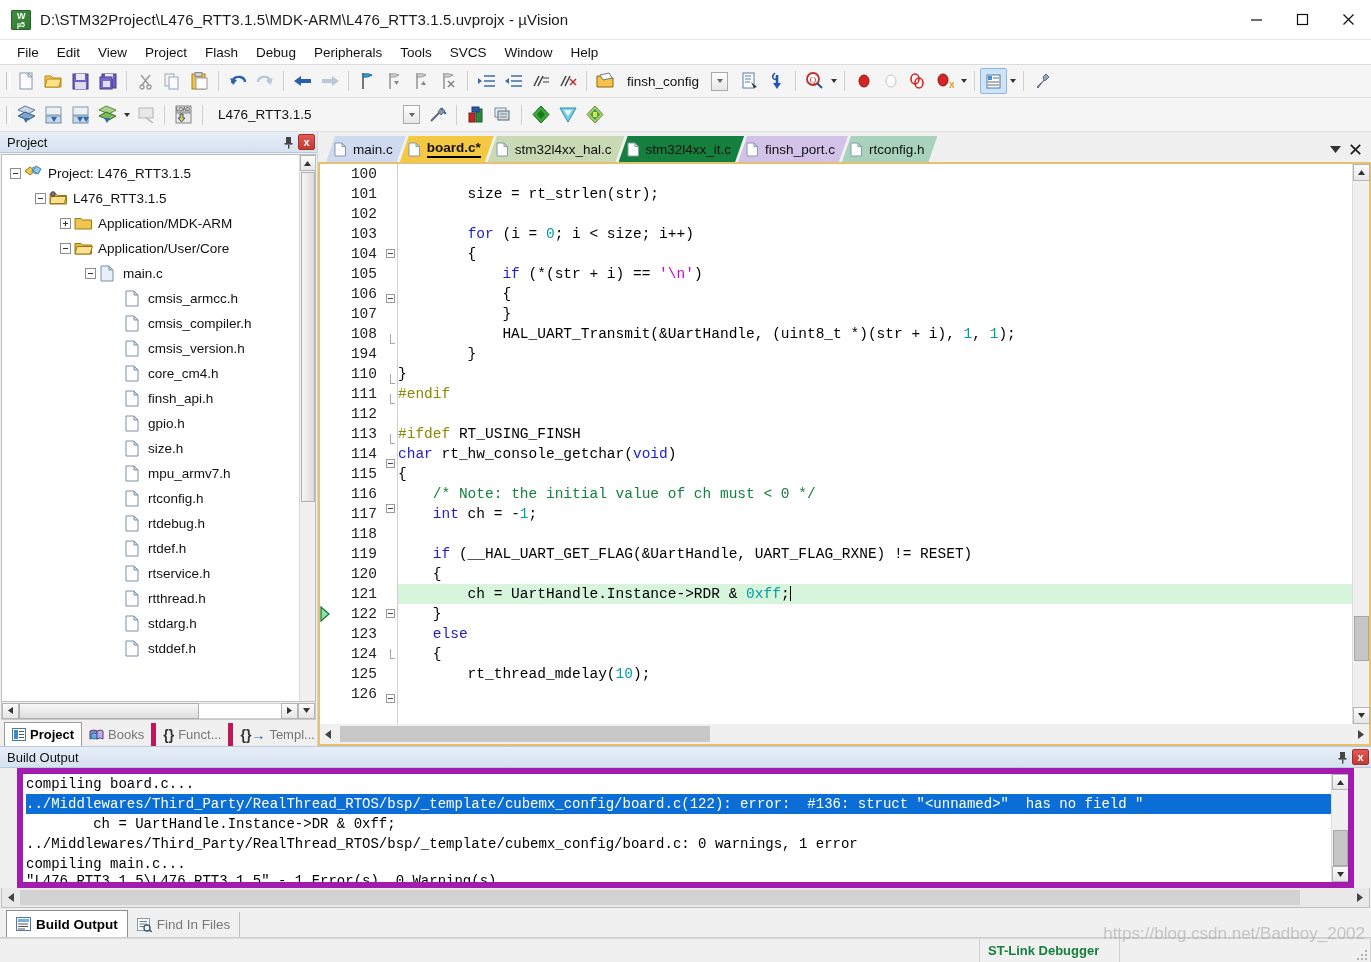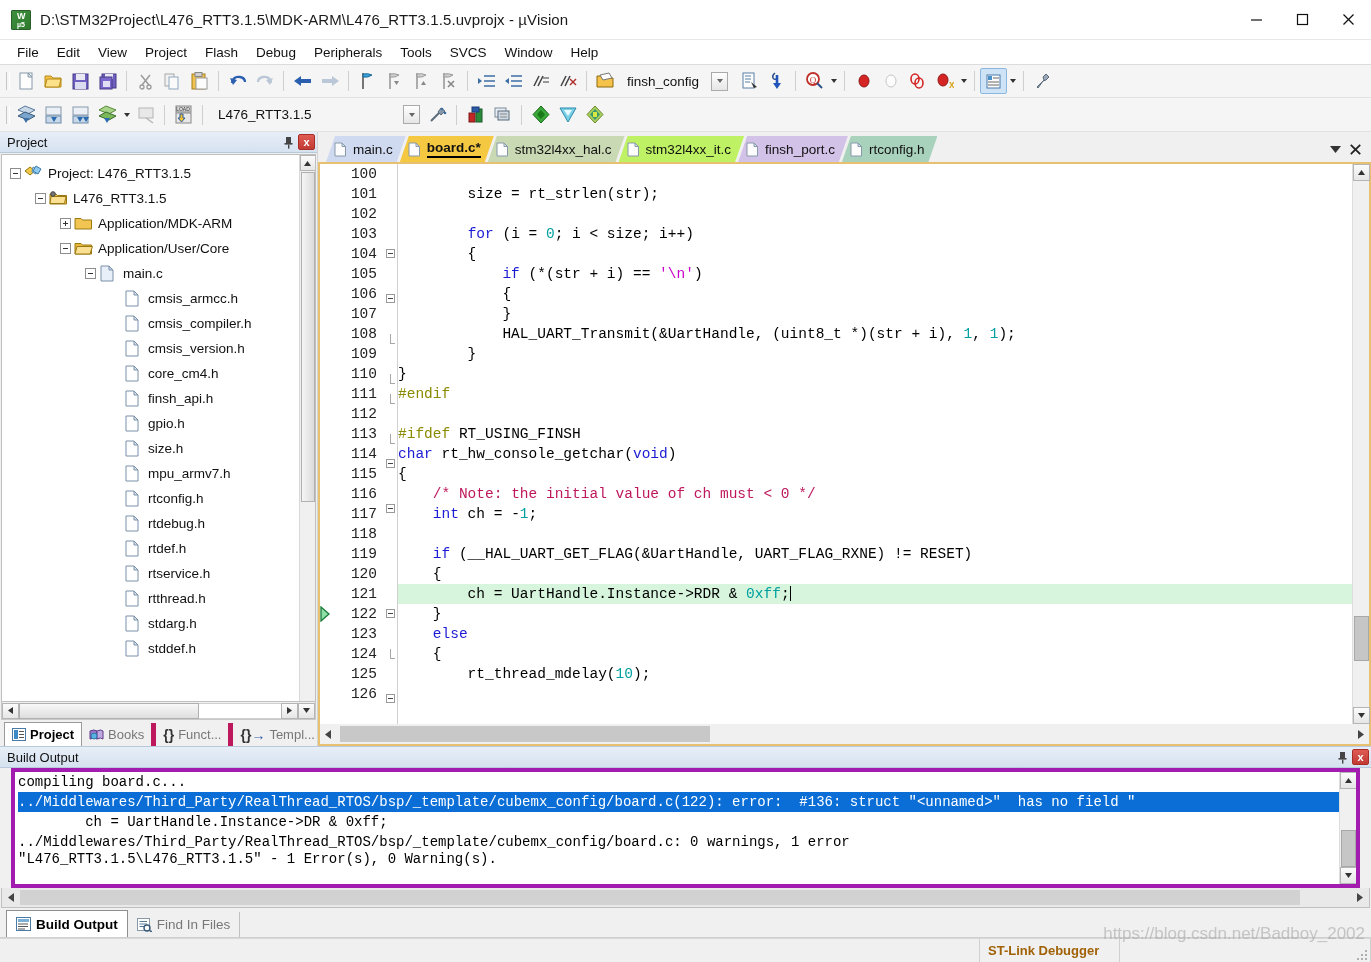--- a/index.html
+++ b/index.html
@@ -140,42 +140,42 @@
   .ln, .cl {
     height: 20px; line-height: 20px;
     font-family: "Liberation Mono", "DejaVu Sans Mono", monospace; font-size: 14.5px;
     white-space: pre; color: #000;
   }
   .ln { color: #222; }
   .cl.hl { background: #d7f5dd; font-family: Liberation Mono, monospace; }
   .kw { color: #1b1bd4; }
   .num { color: #00a0a0; }
   .str { color: #cc00cc; }
-  .cmt { color: #be185d; }
+  .cmt { color: #15803d; }
   .pre { color: #8a8a00; }
   .caret { display: inline-block; width: 1px; height: 15px; background: #000; vertical-align: -3px; }
   .fold-box { width: 9px; height: 9px; border: 1px solid #9a9a9a; background: #fff; position: relative; margin: 5px auto 0 auto; }
   .fold-box::before { content:""; position:absolute; left:1px; top:3px; width:5px; height:1px; background:#444; }
   .fold-end { width:1px; height:10px; background:#a8a8a8; margin:0 auto; position:relative; }
   .fold-end::after { content:""; position:absolute; left:0; top:9px; width:5px; height:1px; background:#a8a8a8; }
 
   .ed-vscroll { width: 17px; flex: 0 0 17px; background: #f0f0f0; border-left: 1px solid #ddd; display: flex; flex-direction: column; align-items: center; }
   .ed-hscroll { height: 22px; flex: 0 0 22px; display: flex; align-items: center; background: #f0f0f0; border: 2px solid #e8c170; border-top: none; }
   .ed-hs-arrow { width: 16px; height: 20px; display: flex; align-items: center; justify-content: center; font-size: 12px; color: #444; }
   .ed-hs-track { flex: 1 1 auto; height: 20px; position: relative; }
   .ed-hs-thumb { position: absolute; left: 4px; top: 2px; width: 370px; height: 16px; background: #c8c8c8; }
 
   
   .build-panel { flex: 0 0 auto; display: flex; flex-direction: column; background: #f0f0f0; }
   .build-head {
     height: 22px; flex: 0 0 22px; display: flex; align-items: center;
     background: linear-gradient(#e7eef7,#d6e2f0); border-top: 1px solid #b9c9dc; border-bottom: 1px solid #b9c9dc;
     padding-left: 7px;
   }
-  .build-body { height: 120px; flex: 0 0 120px; display: flex; background: #fff; border: 4px solid #a21caf; margin: 0 11px; overflow: hidden; }
+  .build-body { height: 120px; flex: 0 0 120px; display: flex; background: #fff; border: 6px solid #a21caf; margin: 0 17px; overflow: hidden; }
   .build-lines { flex: 1 1 auto; min-width: 0; overflow: hidden; padding-left: 3px; }
   .bline {
     height: 20px; line-height: 20px; white-space: pre;
     font-family: "Liberation Mono", "DejaVu Sans Mono", monospace; font-size: 14px; color: #000;
   }
   .bline.sel { background: #0a6ed6; color: #fff; }
   .bline.cut { height: 14px; line-height: 14px; overflow: hidden; }
   .bo-vscroll { width: 17px; flex: 0 0 17px; background: #f0f0f0; border-left: 1px solid #ddd; display: flex; flex-direction: column; align-items: center; }
   .build-hscroll { height: 20px; flex: 0 0 20px; display: flex; align-items: center; background: #e9e9e9; border: 1px solid #c0c0c0; border-top: none; margin: 0 1px; }
   .bh-thumb { position:absolute; left: 20px; top:2px; width: 1280px; height: 15px; background: #d2d2d2; }
@@ -185,21 +185,21 @@
   .btab.active { color: #000; font-weight: bold; background: #fff; border: 1px solid #8f8f8f; border-bottom: none; height: 27px; }
   .btab .bico { margin-right: 5px; display: flex; }
 
   
   .statusbar {
     height: 24px; flex: 0 0 24px; display: flex; align-items: center;
     background: #f0f0f0; border-top: 1px solid #d8d8d8; position: relative;
   }
   .st-cell { height: 24px; display: flex; align-items: center; border-right: 1px solid #d0d0d0; }
   .st-wide { flex: 0 0 980px; }
-  .st-debug { flex: 0 0 140px; padding-left: 8px; font-size: 13px; color: #a16207; font-weight: bold; }
+  .st-debug { flex: 0 0 140px; padding-left: 8px; font-size: 13px; color: #15803d; font-weight: bold; }
   .st-rest { flex: 1 1 auto; }
   .grip-corner { position: absolute; right: 2px; bottom: 1px; width: 14px; height: 14px; }
   .watermark {
     position: absolute; right: 6px; bottom: 18px;
     font-size: 17px; color: rgba(160,160,160,0.55); white-space: nowrap;
     font-family: "Liberation Sans", sans-serif; pointer-events: none;
   }
 </style>
 </head>
 <body>
@@ -884,21 +884,21 @@
           </div>
           <div class="etab" style="background: rgb(201, 217, 180);">
             <span class="fico">
               <svg width="13" height="15">
                 <path d="M1 1 h7 l3.5 3.5 V14 H1 z" fill="#fdfdfd" stroke="#8899aa"></path>
                 <path d="M8 1 v3.5 h3.5 z" fill="#d8e4f0" stroke="#8899aa"></path>
               </svg>
             </span>
             <span class="tlabel">stm32l4xx_hal.c</span>
           </div>
-          <div class="etab" style="background: #bef264;">
+          <div class="etab" style="background: #15803d;">
             <span class="fico">
               <svg width="13" height="15">
                 <path d="M1 1 h7 l3.5 3.5 V14 H1 z" fill="#fdfdfd" stroke="#8899aa"></path>
                 <path d="M8 1 v3.5 h3.5 z" fill="#d8e4f0" stroke="#8899aa"></path>
               </svg>
             </span>
             <span class="tlabel">stm32l4xx_it.c</span>
           </div>
           <div class="etab" style="background: rgb(211, 194, 232);">
             <span class="fico">
@@ -969,21 +969,21 @@
           <div class="gutter-num" id="lines-host">
               <div class="ln">100</div>
               <div class="ln">101</div>
               <div class="ln">102</div>
               <div class="ln">103</div>
               <div class="ln">104</div>
               <div class="ln">105</div>
               <div class="ln">106</div>
               <div class="ln">107</div>
               <div class="ln">108</div>
-              <div class="ln">109</div>
+              <div class="ln">194</div>
               <div class="ln">110</div>
               <div class="ln">111</div>
               <div class="ln">112</div>
               <div class="ln">113</div>
               <div class="ln">114</div>
               <div class="ln">115</div>
               <div class="ln">116</div>
               <div class="ln">117</div>
               <div class="ln">118</div>
               <div class="ln">119</div>
@@ -1103,20 +1103,21 @@
         <div class="close-btn-red">x</div>
       </div>
     </div>
 
     <div class="build-body">
       <div class="build-lines" id="build-host">
           <div class="bline">compiling board.c...</div>
           <div class="bline sel">../Middlewares/Third_Party/RealThread_RTOS/bsp/_template/cubemx_config/board.c(122): error:  #136: struct "&lt;unnamed&gt;"  has no field "</div>
           <div class="bline">        ch = UartHandle.Instance-&gt;DR &amp; 0xff;</div>
           <div class="bline">../Middlewares/Third_Party/RealThread_RTOS/bsp/_template/cubemx_config/board.c: 0 warnings, 1 error</div>
+          <div class="bline">compiling main.c...</div>
           <div class="bline cut">"L476_RTT3.1.5\L476_RTT3.1.5" - 1 Error(s), 0 Warning(s).</div>
         </div>
       <div class="bo-vscroll">
         <div class="sb-arrow" style="width:17px;height:17px">
           <svg width="7" height="5">
               <path d="M3.5 0 L7 5 L0 5 Z" fill="#333"></path>
             </svg>
         </div>
         <div style="height:42px"></div>
         <div class="sb-thumb" style="height:38px;width:15px;background:#c6c6c6;border-color:#a8a8a8"></div>

